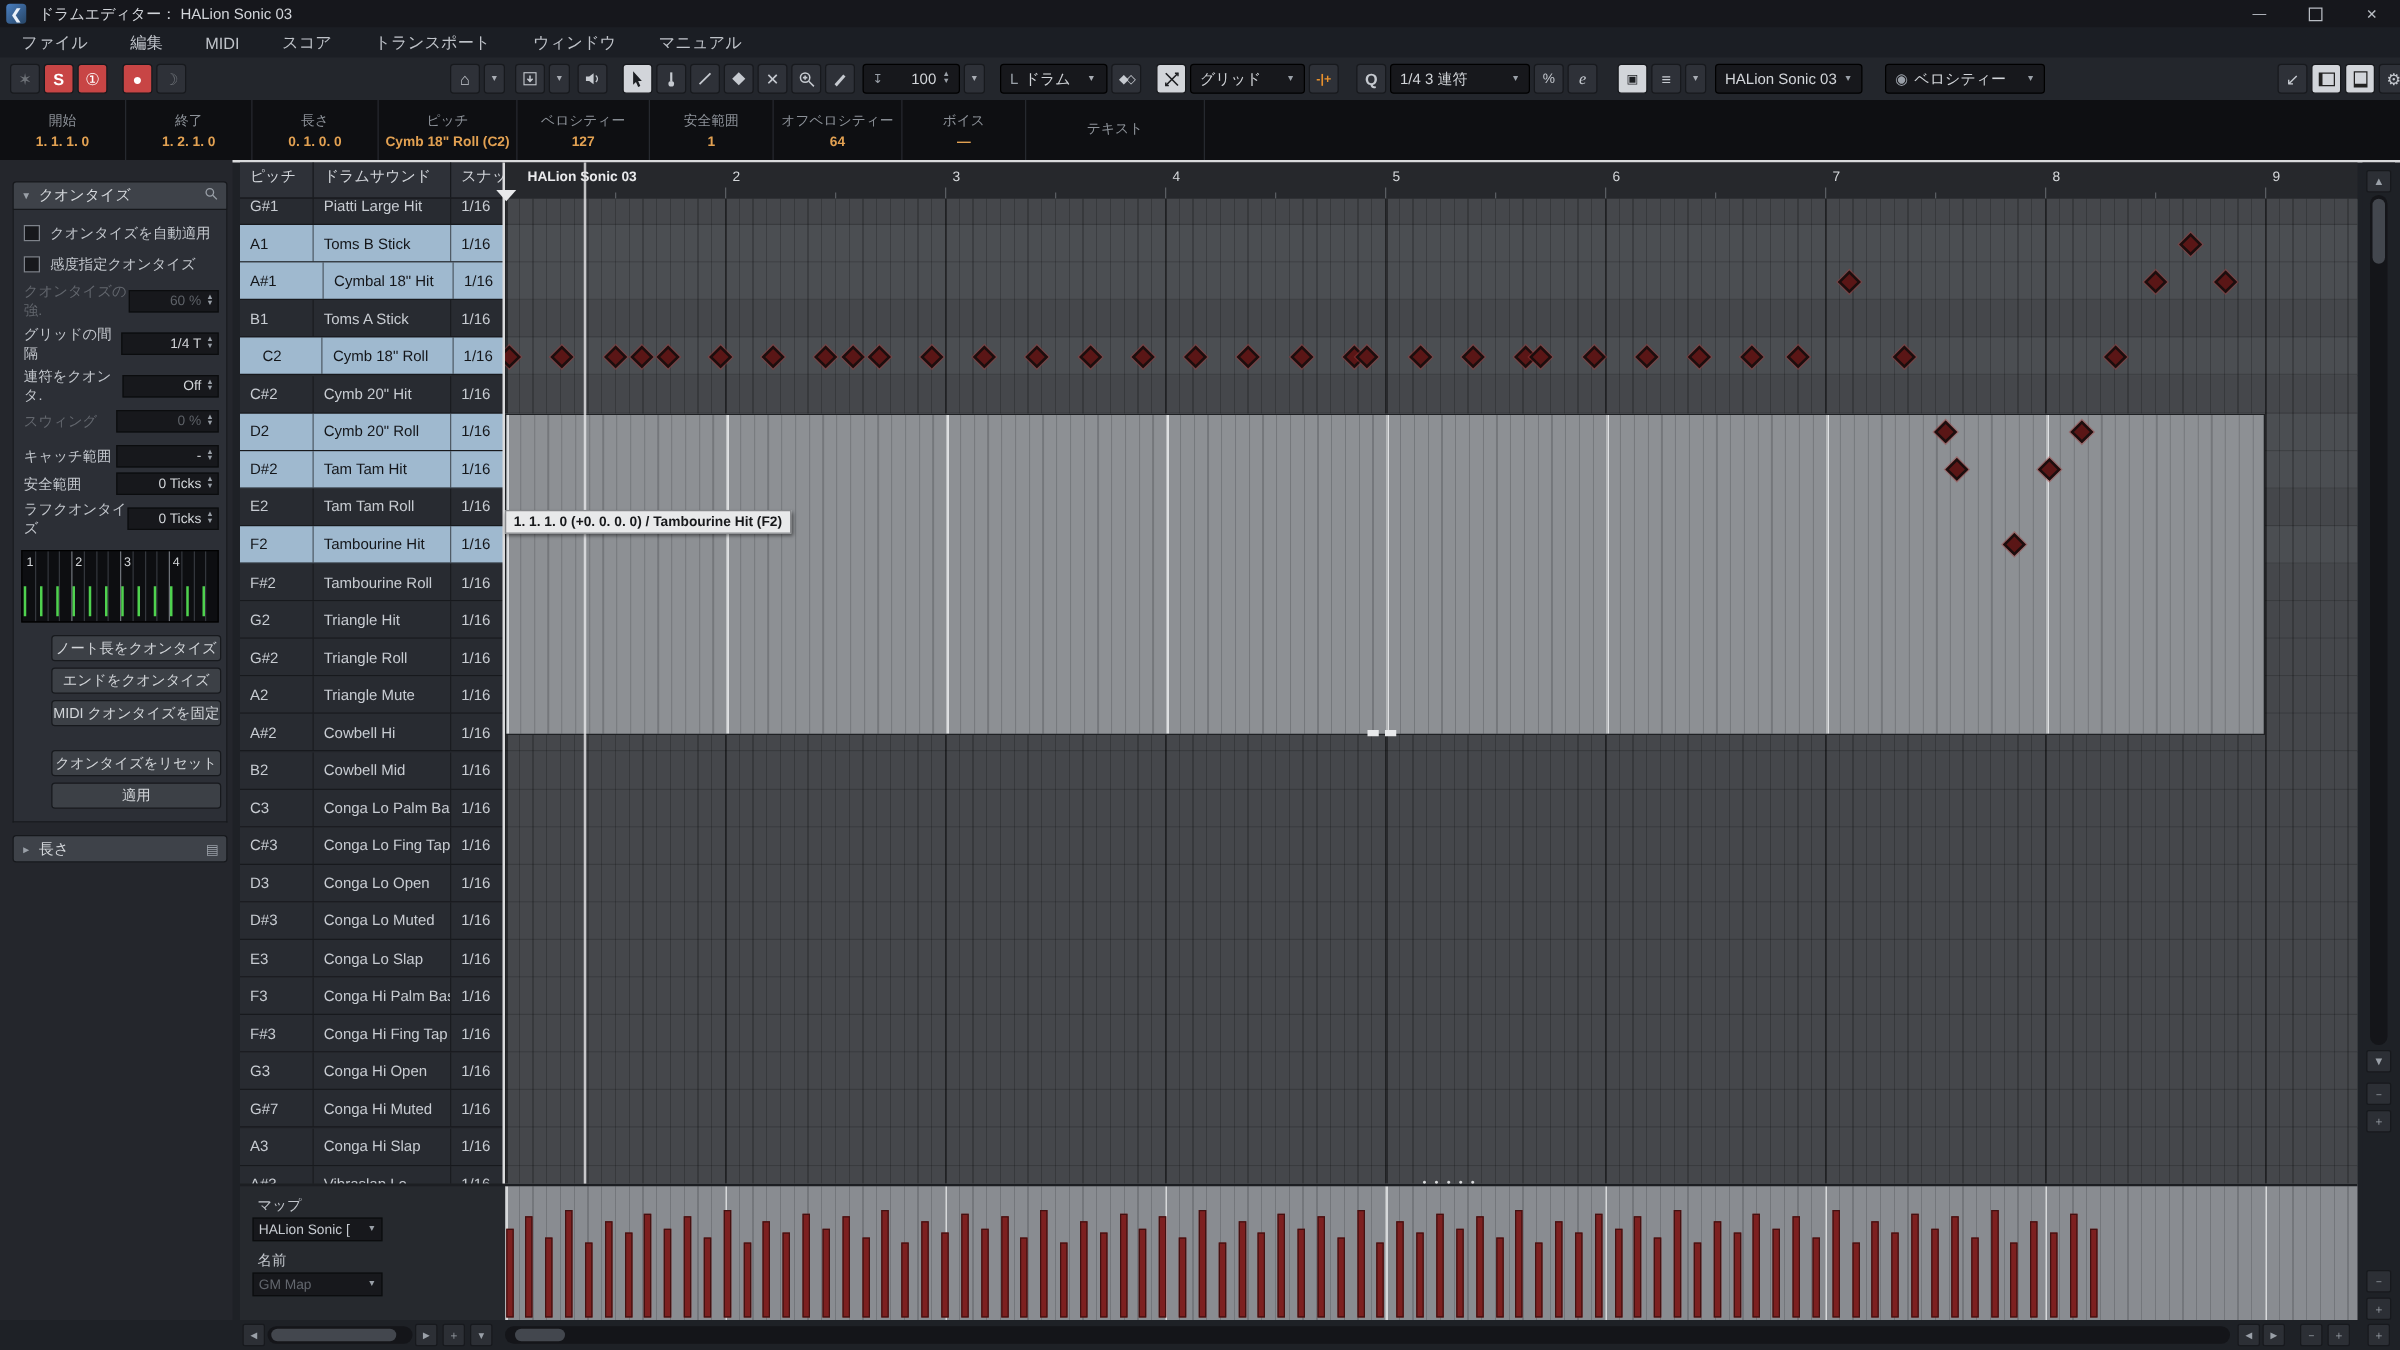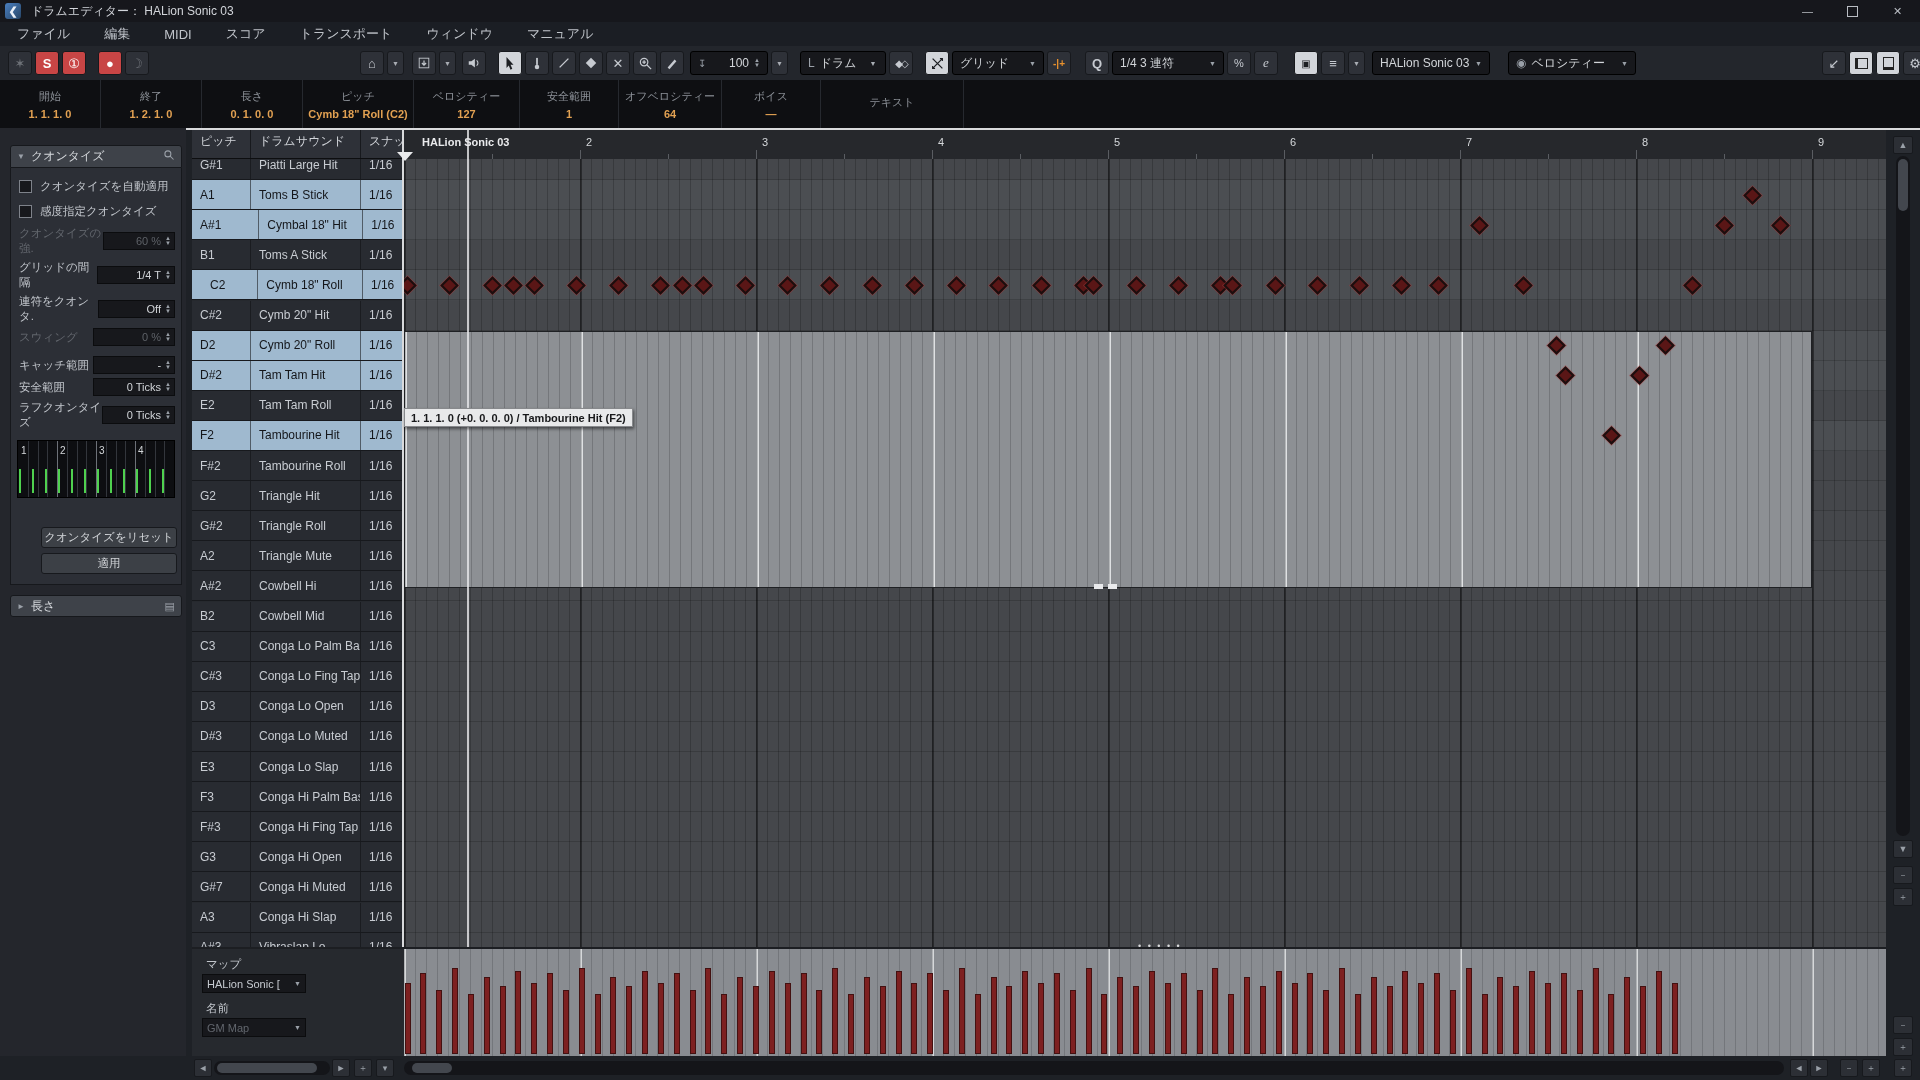--- a/index.html
+++ b/index.html
@@ -451,20 +451,25 @@
             <div style="position: absolute; left: 59.1333%; bottom: 4px; width: 2px; height: 42%; background: rgb(79, 210, 79);"></div>
             <div style="position: absolute; left: 67.4667%; bottom: 4px; width: 2px; height: 42%; background: rgb(79, 210, 79);"></div>
             <div style="position: absolute; left: 75.8%; bottom: 4px; width: 2px; height: 42%; background: rgb(79, 210, 79);"></div>
             <div style="position: absolute; left: 84.1333%; bottom: 4px; width: 2px; height: 42%; background: rgb(79, 210, 79);"></div>
             <div style="position: absolute; left: 92.4667%; bottom: 4px; width: 2px; height: 42%; background: rgb(79, 210, 79);"></div>
             <div style="position: absolute; left: 2%; top: 4px; font-size: 10px; color: rgb(213, 216, 219);">1</div>
             <div style="position: absolute; left: 27%; top: 4px; font-size: 10px; color: rgb(213, 216, 219);">2</div>
             <div style="position: absolute; left: 52%; top: 4px; font-size: 10px; color: rgb(213, 216, 219);">3</div>
             <div style="position: absolute; left: 77%; top: 4px; font-size: 10px; color: rgb(213, 216, 219);">4</div>
           </div>
+        <div id="qz-btns1">
+            <div class="qzbtn">ノート長をクオンタイズ</div>
+            <div class="qzbtn">エンドをクオンタイズ</div>
+            <div class="qzbtn">MIDI クオンタイズを固定</div>
+          </div>
         <div style="height:14px;"></div>
         <div id="qz-btns2">
             <div class="qzbtn">クオンタイズをリセット</div>
             <div class="qzbtn">適用</div>
           </div>
       </div>
       <div class="secbar">
         <span style="font-size:8px;color:#9aa0a8;">►</span>
         <span>長さ</span>
         <span style="margin-left:auto;color:#9aa0a8;font-size:11px;">▤</span>

